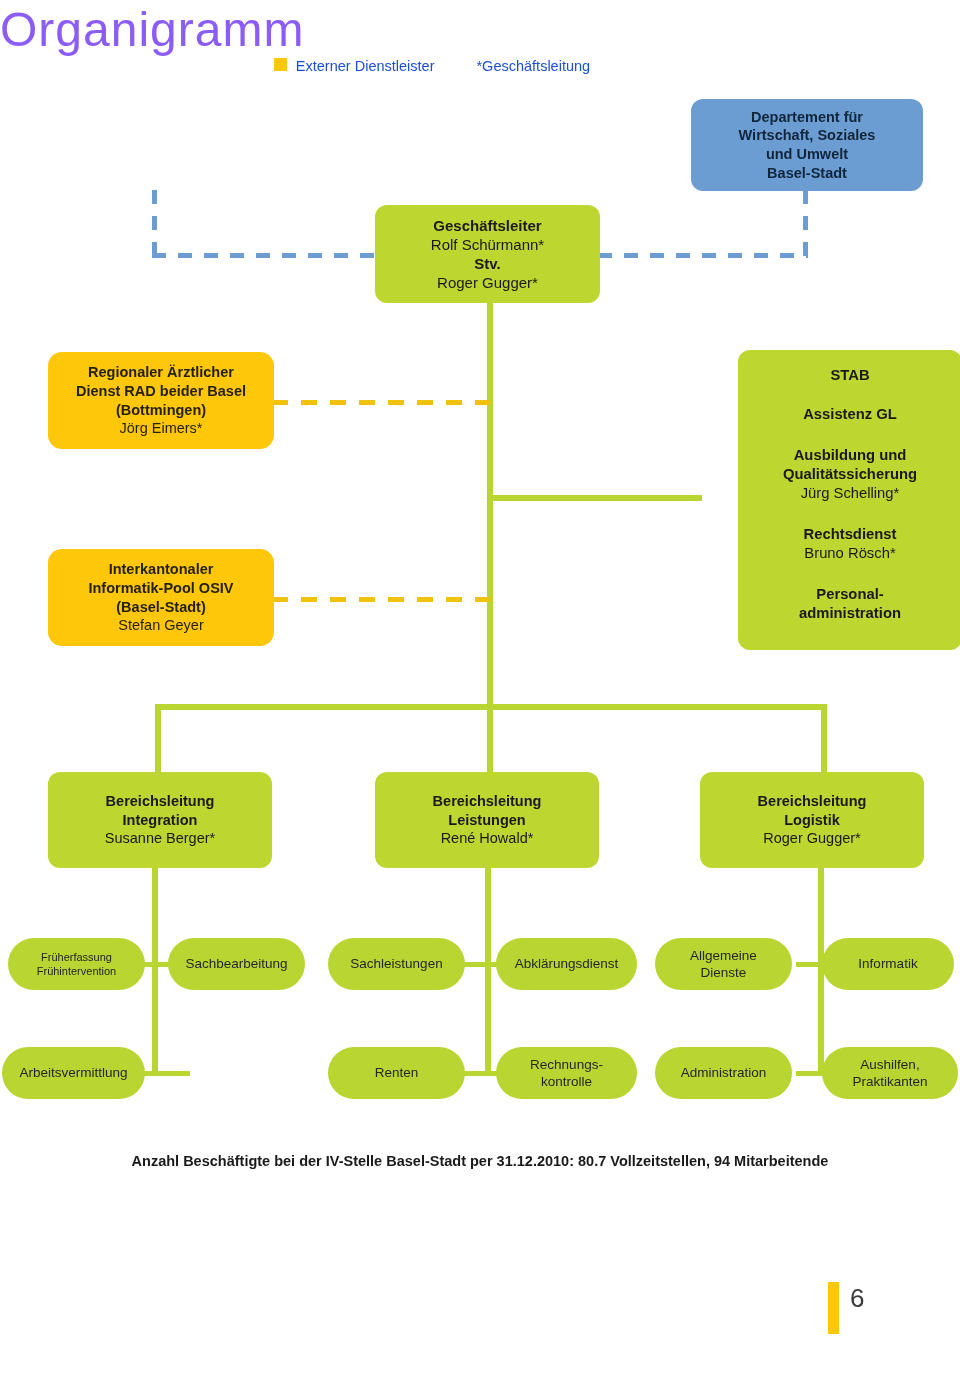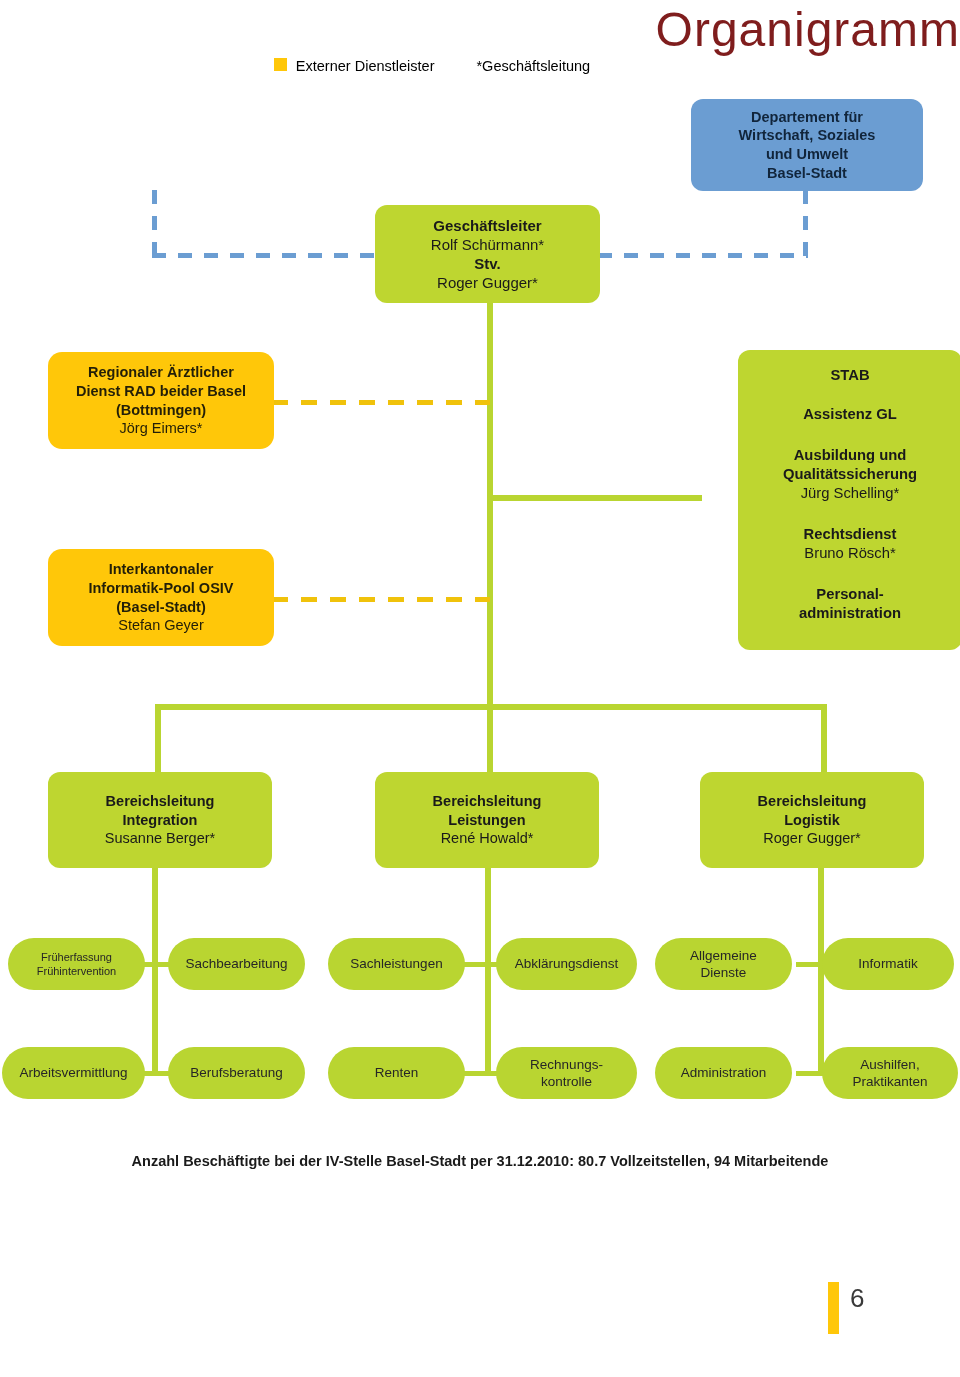--- a/index.html
+++ b/index.html
@@ -9,28 +9,28 @@
     font-family:"Liberation Sans","DejaVu Sans",sans-serif;
     color:#1a1a1a;
     position:relative;
     overflow:hidden;
   }
   #stage{position:relative;width:960px;height:1377px;}
 
   
   .title{
     position:absolute;left:0;top:2px;width:960px;
-    text-align:right;
+    text-align:left;
     font-size:48px;font-weight:400;letter-spacing:1px;
-    color:#7f1d1d;
+    color:#8b5cf6;
   }
   .legend{
     position:absolute;left:0;top:58px;width:864px;
     display:flex;justify-content:center;align-items:center;gap:0;
-    font-size:14.5px;color:#000000;
+    font-size:14.5px;color:#1d4ed8;
   }
   .legend-swatch{
     width:13px;height:13px;background:#ffc709;display:inline-block;
     margin-right:9px;
   }
   .legend-item1{margin-right:42px;}
 
   
   .box{
     position:absolute;
@@ -194,23 +194,20 @@
     <div>Allgemeine</div>
     <div>Dienste</div>
   </div>
   <div class="box pill" style="left:822px;top:938px;width:132px;height:52px;font-size:13.5px;">
     <div>Informatik</div>
   </div>
 
   <div class="box pill" style="left:2px;top:1047px;width:143px;height:52px;font-size:13.5px;">
     <div>Arbeitsvermittlung</div>
   </div>
-  <div class="box pill" style="left:168px;top:1047px;width:137px;height:52px;font-size:13.5px;">
-    <div>Berufsberatung</div>
-  </div>
   <div class="box pill" style="left:328px;top:1047px;width:137px;height:52px;font-size:13.5px;">
     <div>Renten</div>
   </div>
   <div class="box pill" style="left:496px;top:1047px;width:141px;height:52px;font-size:13.5px;">
     <div>Rechnungs-</div>
     <div>kontrolle</div>
   </div>
   <div class="box pill" style="left:655px;top:1047px;width:137px;height:52px;font-size:13.5px;">
     <div>Administration</div>
   </div>

